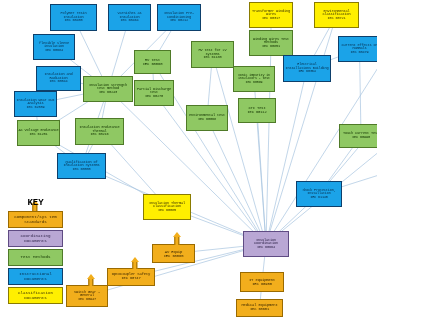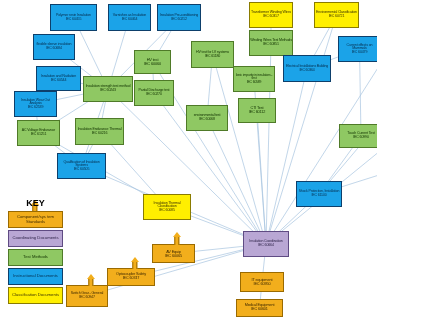--- a/index.html
+++ b/index.html
@@ -8,20 +8,21 @@
     width:435px;height:317px;
     background:#ffffff;
     font-family:"Liberation Sans", sans-serif;
     overflow:hidden;
     position:relative;
   }
   #canvas{
     position:relative;
     width:377px;height:317px;
     overflow:hidden;
+    font-family:Liberation Mono, monospace;
   }
   #edges{
     position:absolute;left:0;top:0;
     width:435px;height:317px;
     pointer-events:none;
   }
   .node{
     position:absolute;
     box-sizing:border-box;
     display:flex;

